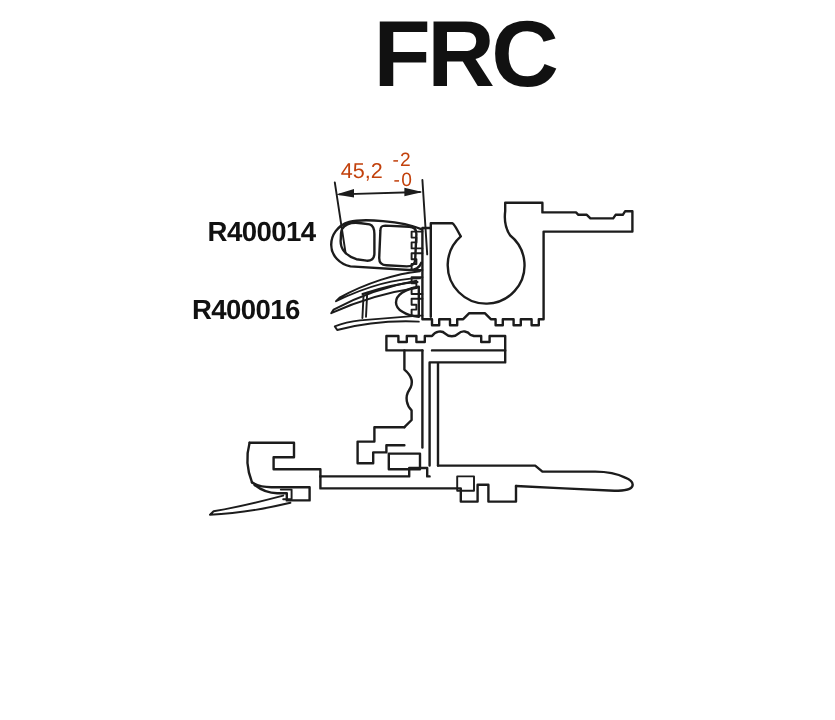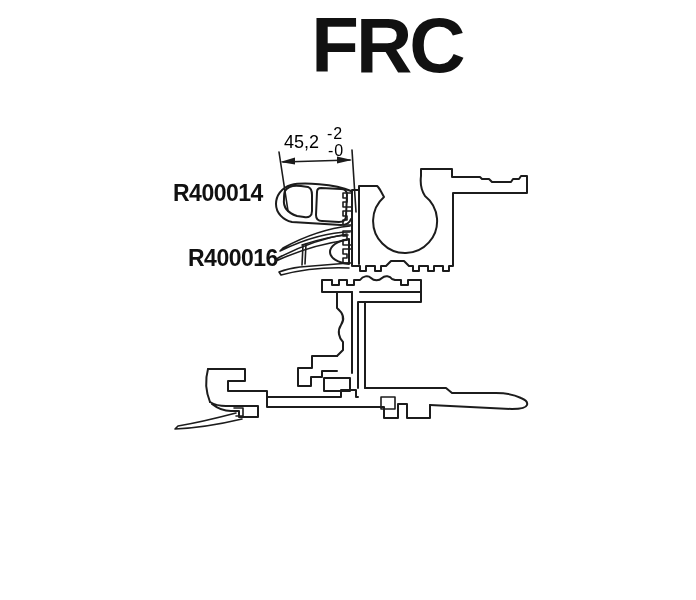--- a/index.html
+++ b/index.html
@@ -23,25 +23,25 @@
   }
   .part-label{
     position:absolute;
     font-size:23px;
     font-weight:bold;
     letter-spacing:-0.5px;
     color:#111;
     white-space:nowrap;
   }
   #label-r400014{left:173px;top:180px;}
-  #label-r400016{left:188px;top:245px;}
+  #label-r400016{left:160px;top:245px;}
   #label-r400023{left:168px;top:431px;}
   .dim-text{
     position:absolute;
-    color:#000000;
+    color:#c2410c;
     white-space:nowrap;
   }
   #dim-value{left:284px;top:132px;font-size:18px;}
   #dim-tol-upper{left:327px;top:125px;font-size:16px;letter-spacing:1px;}
   #dim-tol-lower{left:328px;top:142px;font-size:16px;letter-spacing:1px;}
   svg{position:absolute;left:0;top:0;}
   .ink{stroke:#1c1c1c;stroke-width:2;fill:none;stroke-linejoin:round;stroke-linecap:round;}
   .ink-thin{stroke:#1c1c1c;stroke-width:1.6;fill:none;stroke-linejoin:round;stroke-linecap:round;}
   .ink-fill{fill:#1c1c1c;stroke:none;}
 </style>

